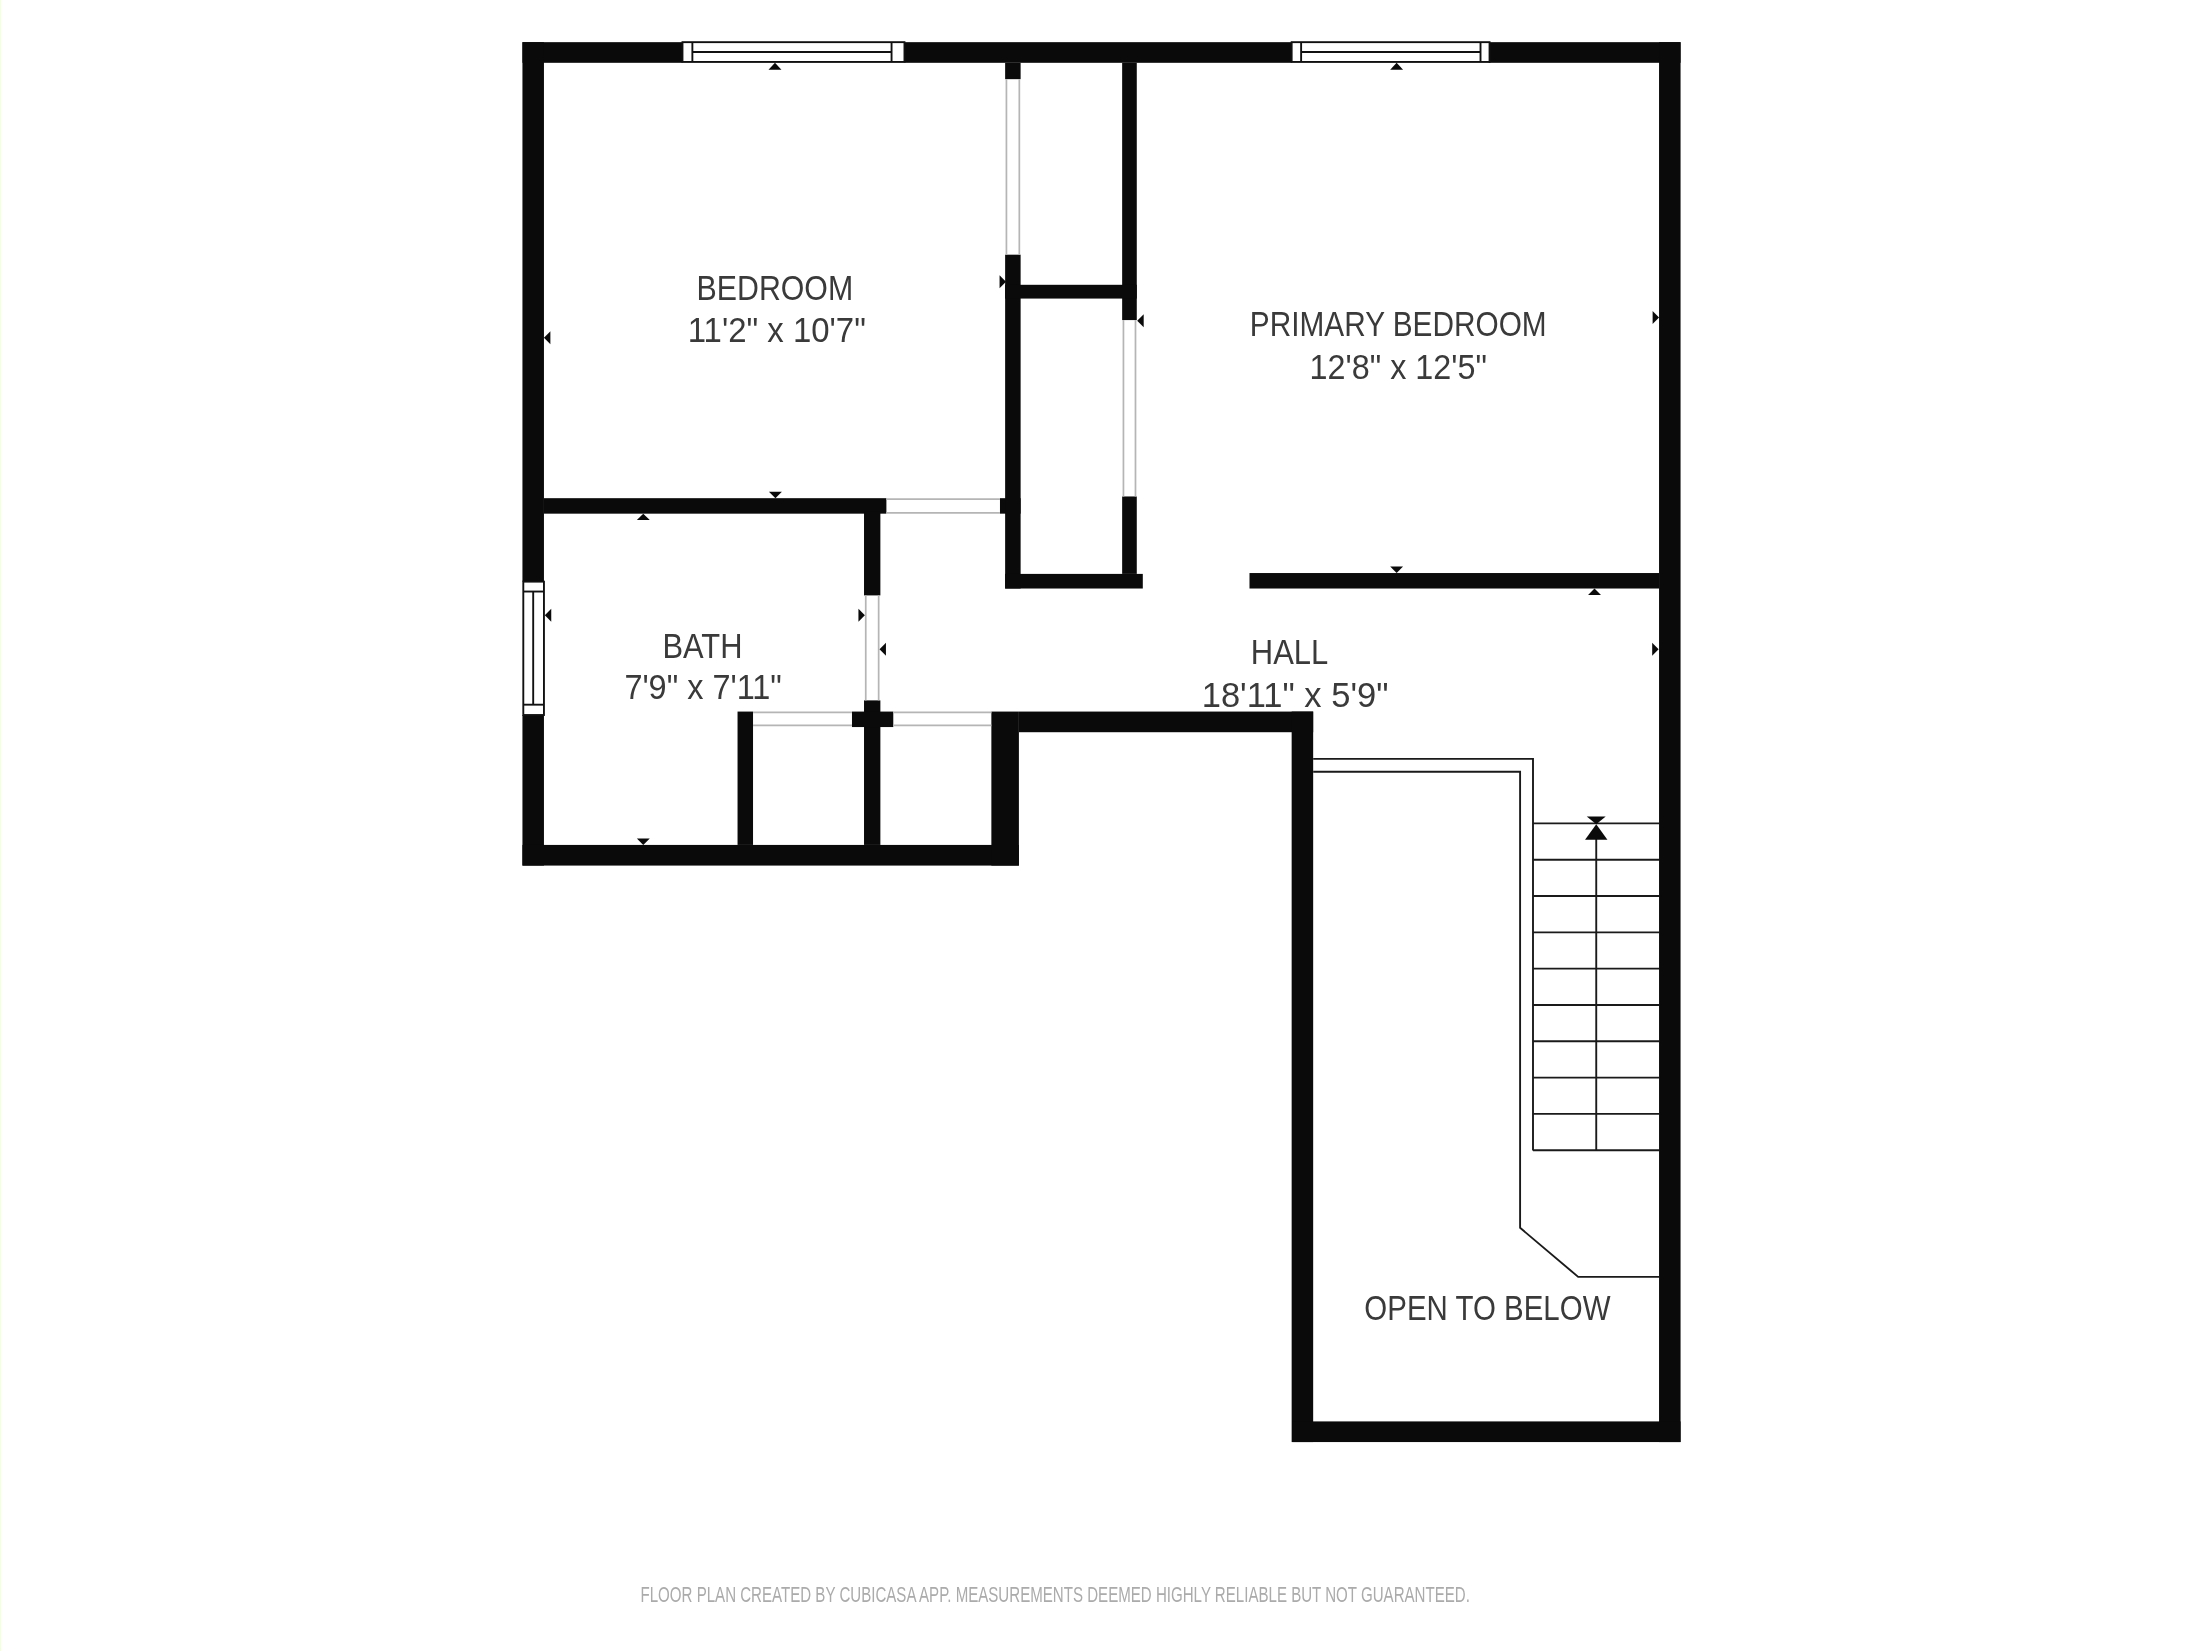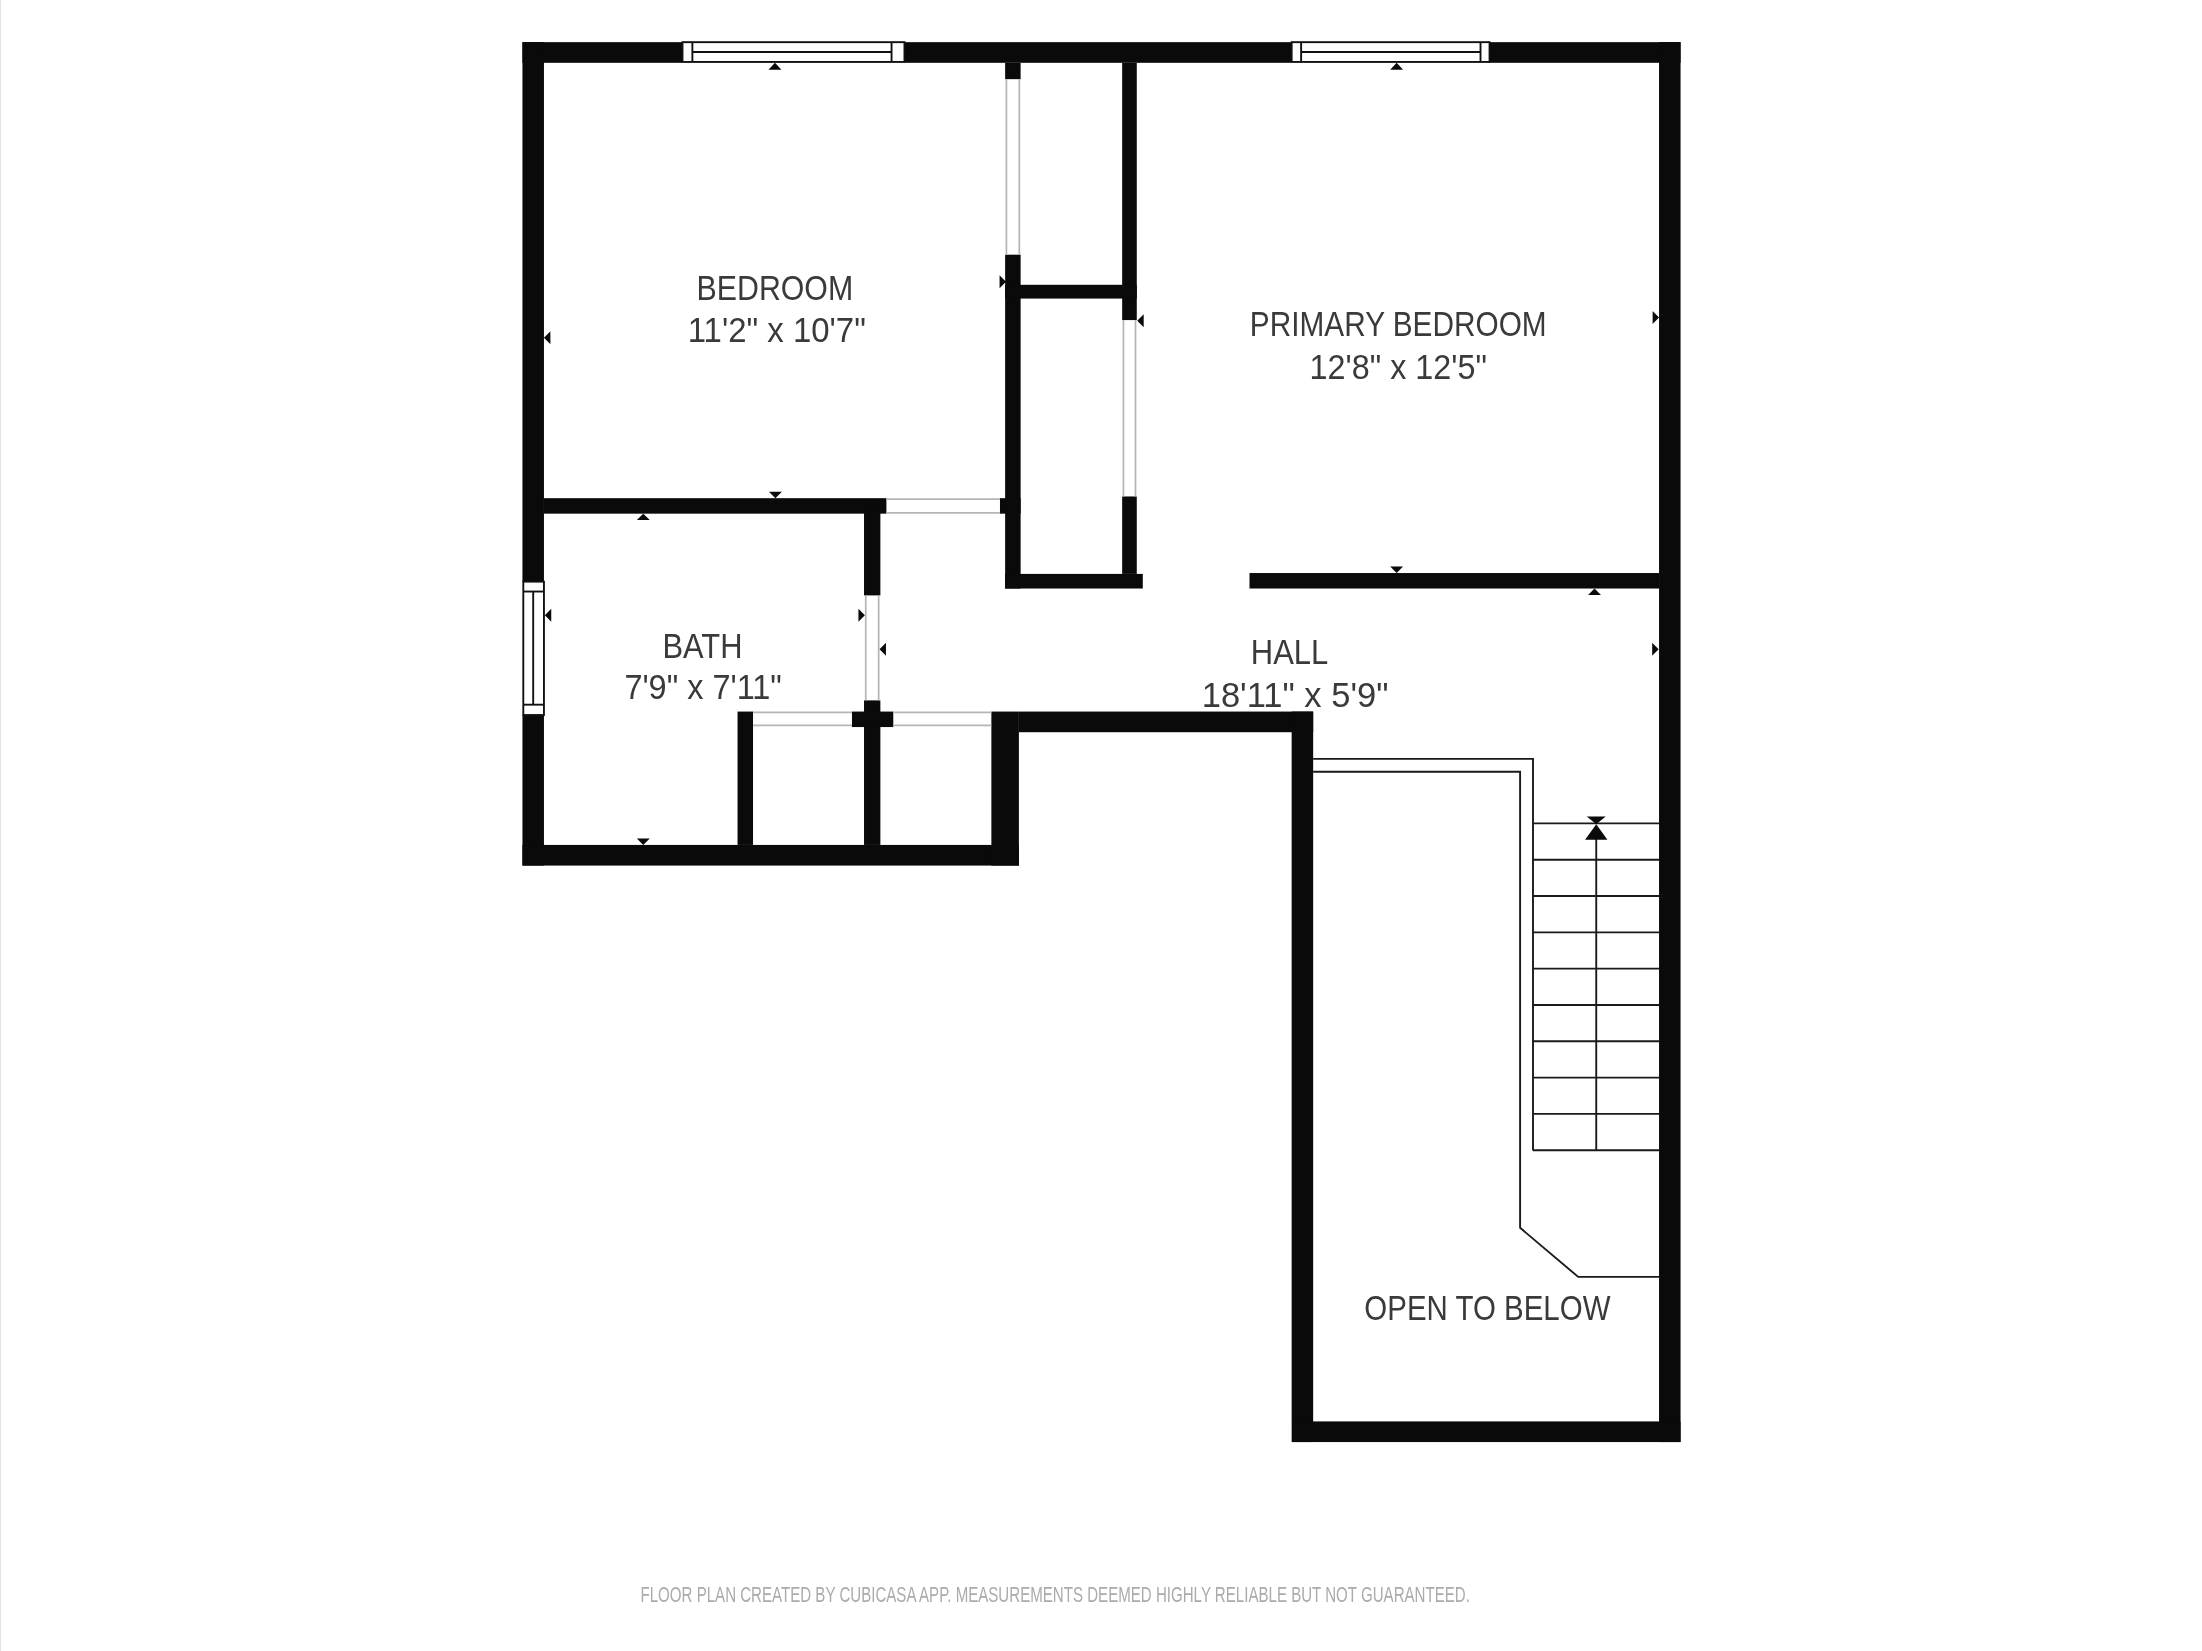--- a/index.html
+++ b/index.html
@@ -1,16 +1,16 @@
 <!DOCTYPE html>
 <html style="font-size:13.8px"><head>
 <meta charset="utf-8">
 <style>
   html,body{margin:0;padding:0;background:#ffffff;}
-  .page{position:relative;width:2203px;height:1652px;background:#a21caf;overflow:hidden;}
+  .page{position:relative;width:2203px;height:1652px;background:#bef264;overflow:hidden;}
   svg{position:absolute;left:0;top:0;}
   text{font-family:"Liberation Sans", sans-serif;}
 </style>
 </head>
 <body>
 
 <div class="page">
 <svg width="2203" height="1652" viewBox="0 0 2560 1920">
 
   <rect x="0" y="0" width="2560" height="1920" fill="#ffffff"></rect>

